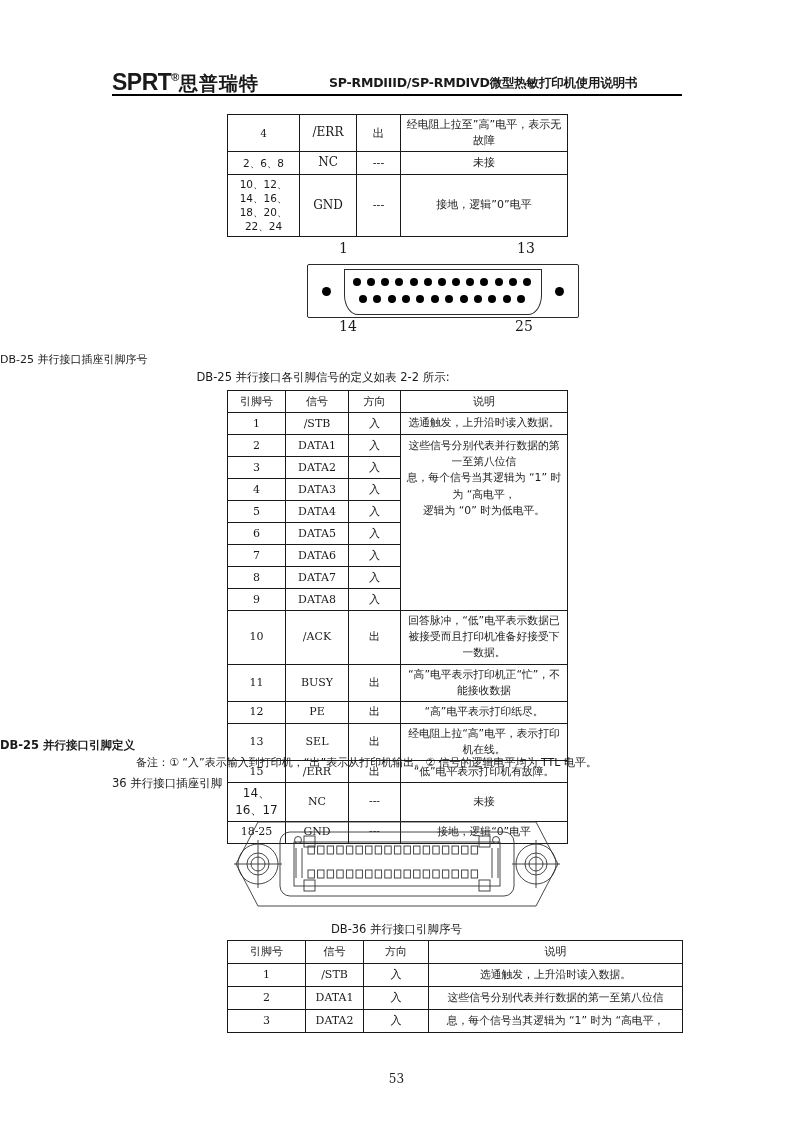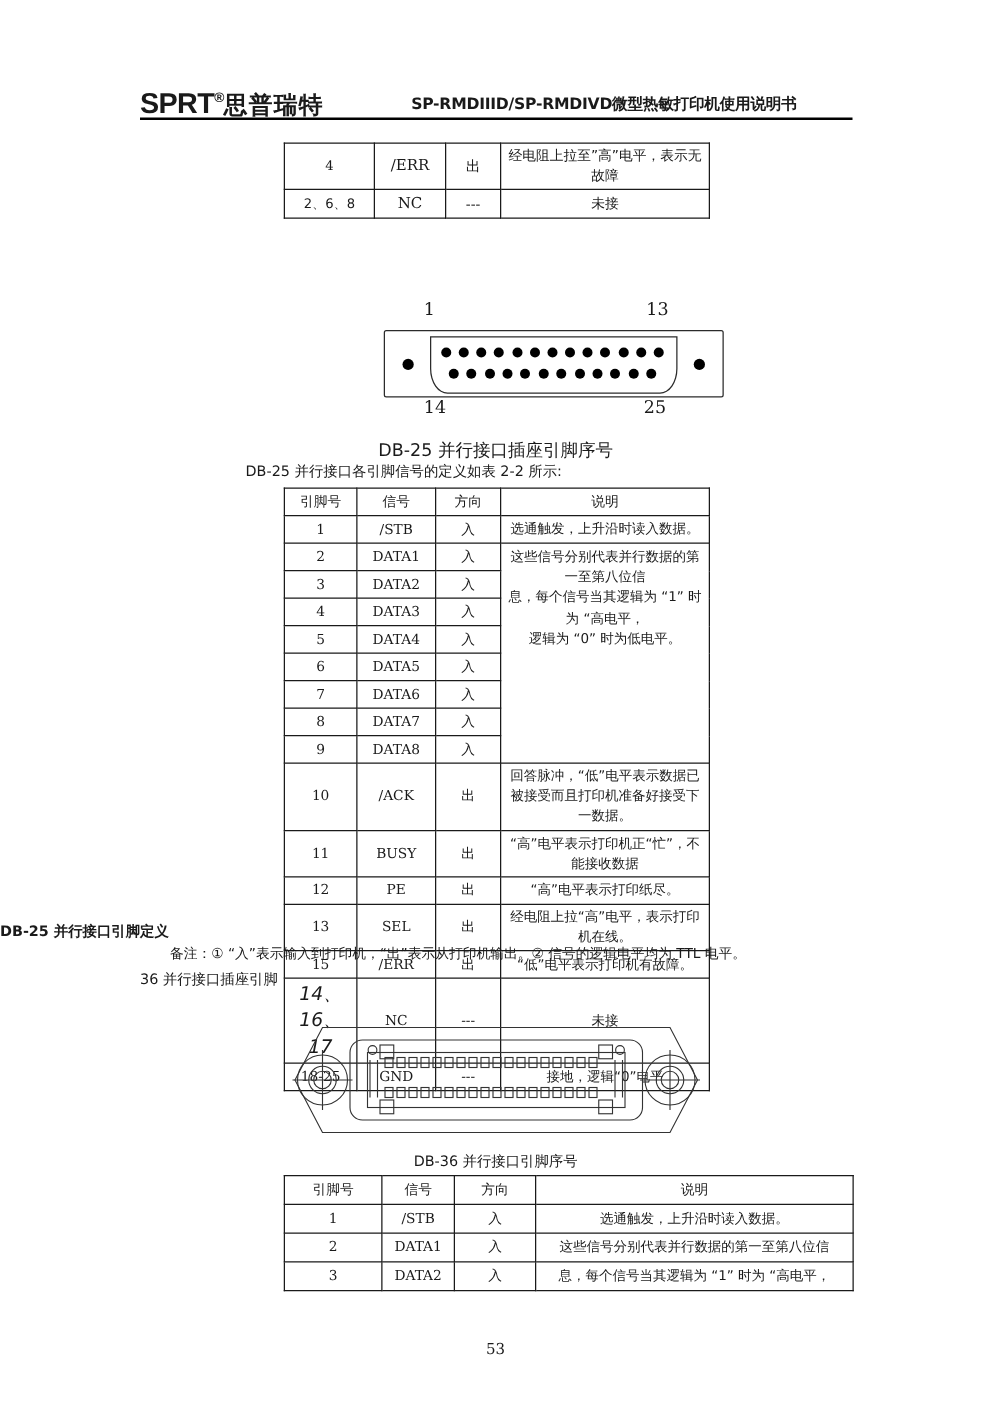--- a/index.html
+++ b/index.html
@@ -144,23 +144,23 @@
     background: #000;
     top: 22px;
   }
   .screw.left { left: 14px; }
   .screw.right { right: 14px; }
 
   #cap-db25 {
     position: absolute;
     left: 0; top: 352px;
     width: 793px;
-    text-align: center;
+    text-align: left;
     font-family: "DejaVu Sans", "Liberation Sans", sans-serif;
-    font-size: 14px;
+    font-size: 11px;
   }
   #intro-db25 {
     position: absolute;
     left: 0; top: 370px;
     width: 646px;
     text-align: center;
     font-family: "DejaVu Sans", "Liberation Sans", sans-serif;
     font-size: 11.5px;
   }
 
@@ -268,20 +268,26 @@
         <td class="mono-sig">/ERR</td>
         <td class="cn">出</td>
         <td class="cn desc">经电阻上拉至”高”电平，表示无故障</td>
       </tr>
       <tr>
         <td class="pins cn">2、6、8</td>
         <td class="mono-sig">NC</td>
         <td>---</td>
         <td class="cn desc">未接</td>
       </tr>
+      <tr>
+        <td class="pins cn" style="height:48px">10、12、14、16、18、20、22、24</td>
+        <td class="mono-sig">GND</td>
+        <td>---</td>
+        <td class="cn desc">接地，逻辑”0”电平</td>
+      </tr>
     </tbody>
   </table>
 
   <div id="db25-figure">
     <div class="lbl-num" style="left:44px; top:-2px;">1</div>
     <div class="lbl-num" style="left:222px; top:-2px;">13</div>
     <div class="lbl-num" style="left:44px; top:76px;">14</div>
     <div class="lbl-num" style="left:220px; top:76px;">25</div>
 
     <div class="db25-shell">
@@ -416,21 +422,21 @@
         <td class="cn">出</td>
         <td class="cn desc">经电阻上拉“高”电平，表示打印机在线。</td>
       </tr>
       <tr>
         <td>15</td>
         <td class="mono-sig">/ERR</td>
         <td class="cn">出</td>
         <td class="cn desc">“低”电平表示打印机有故障。</td>
       </tr>
       <tr>
-        <td class="cn" style="height:32px; font-size:15px; line-height:1.4;font-style:italic;">14、16、17</td>
+        <td class="cn" style="height:32px; font-size:12px; line-height:1.4;">14、16、17</td>
         <td class="mono-sig">NC</td>
         <td>---</td>
         <td class="cn desc">未接</td>
       </tr>
       <tr>
         <td>18-25</td>
         <td class="mono-sig">GND</td>
         <td>---</td>
         <td class="cn desc">接地，逻辑“0”电平</td>
       </tr>

